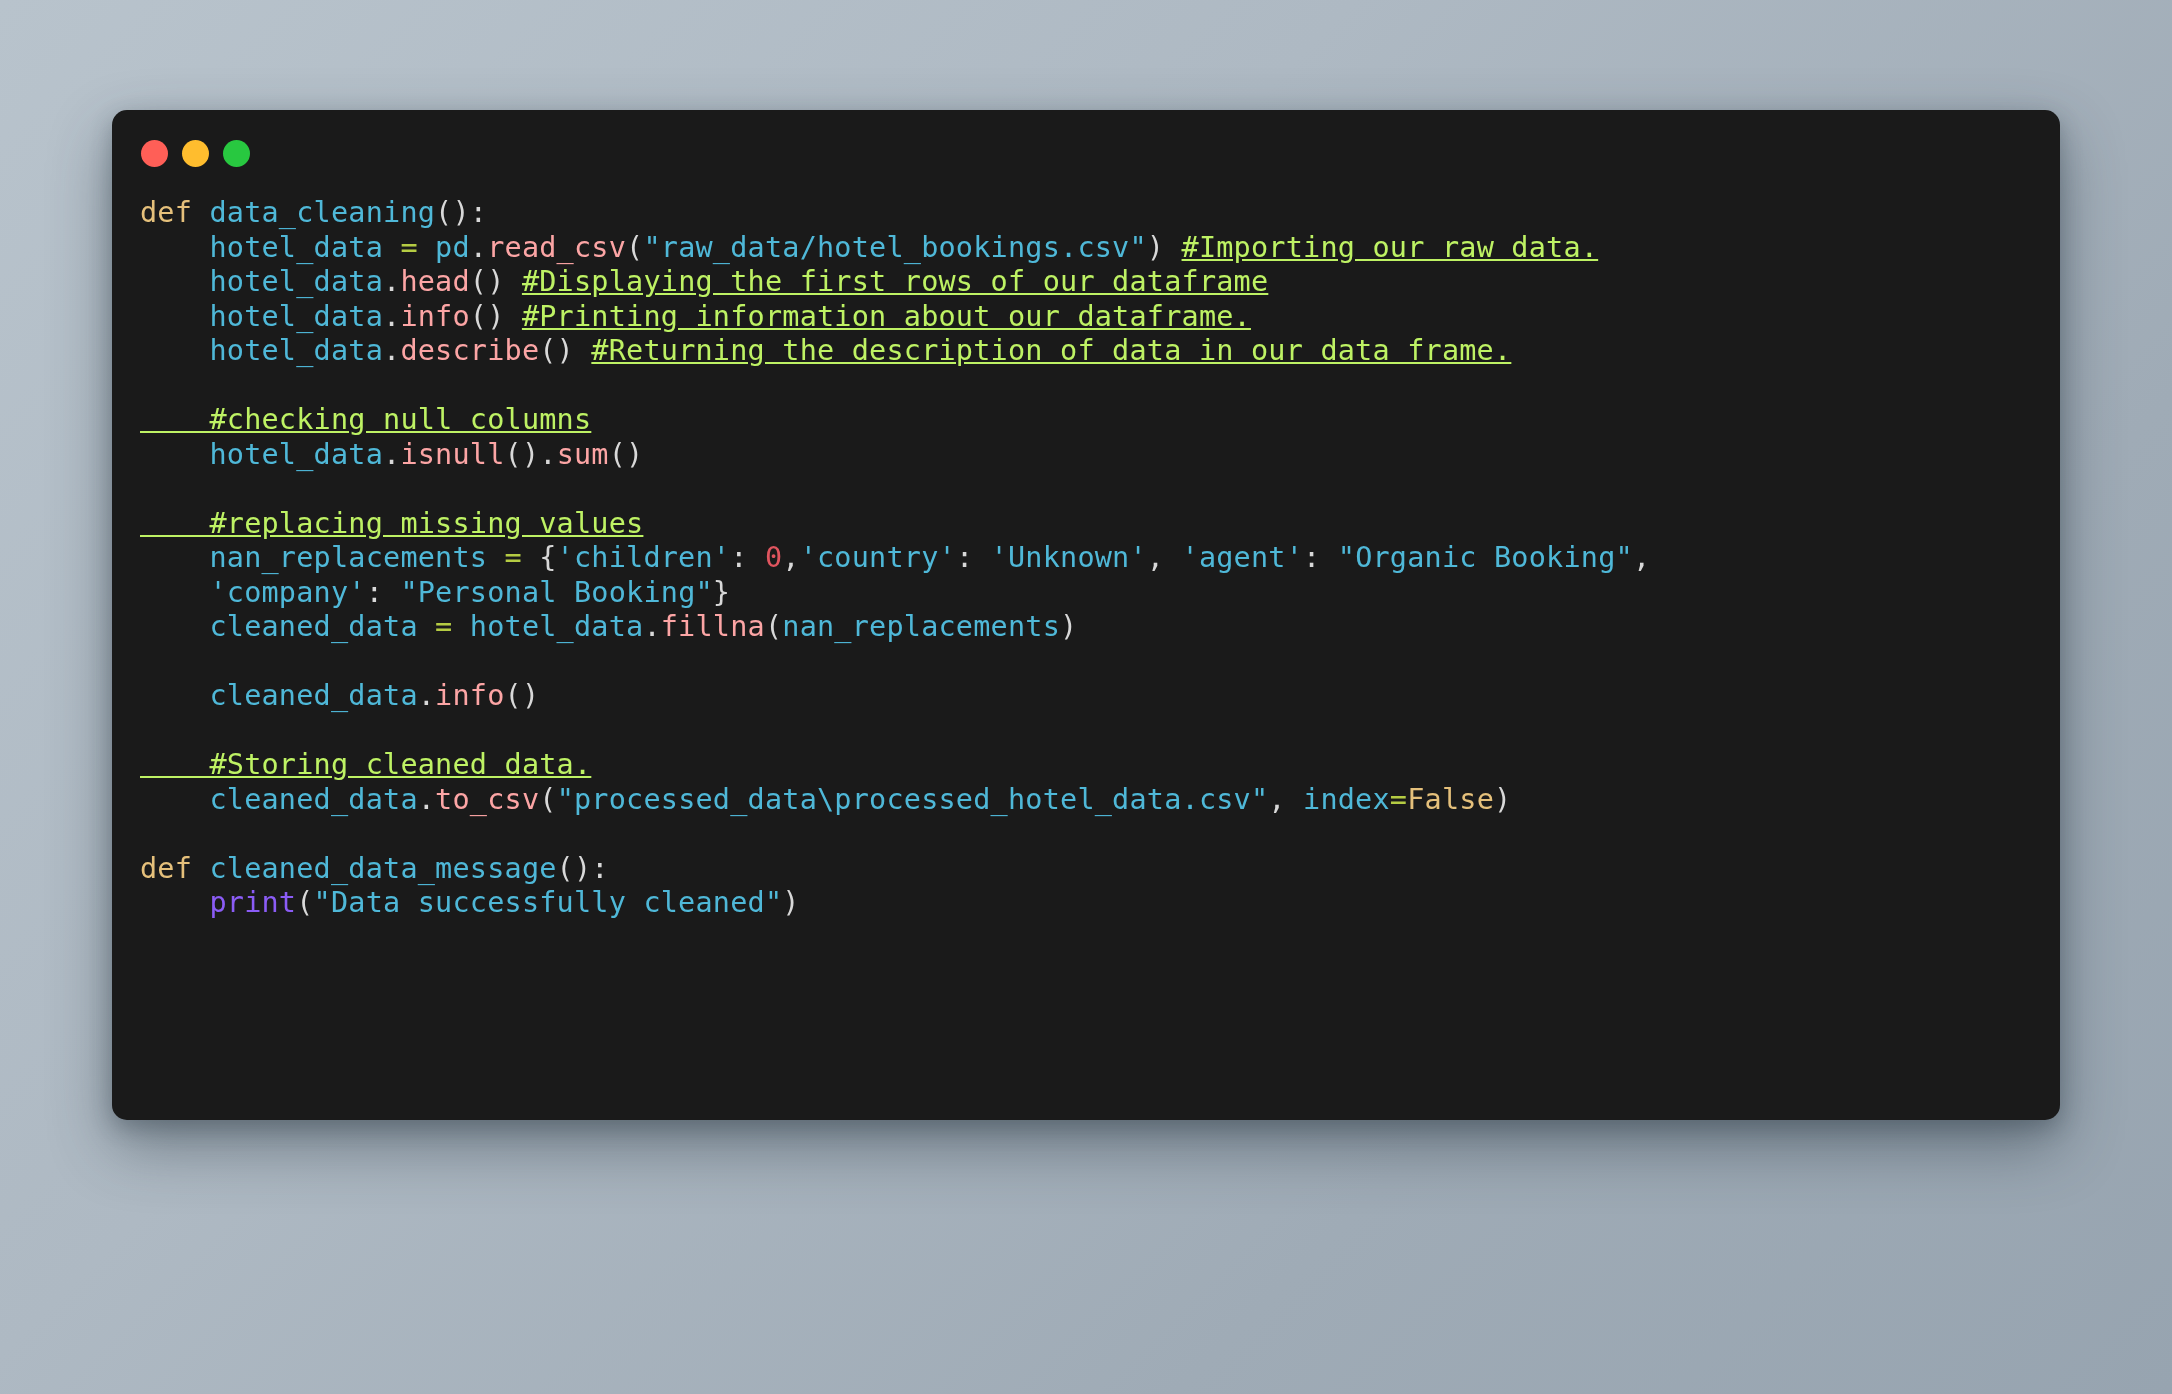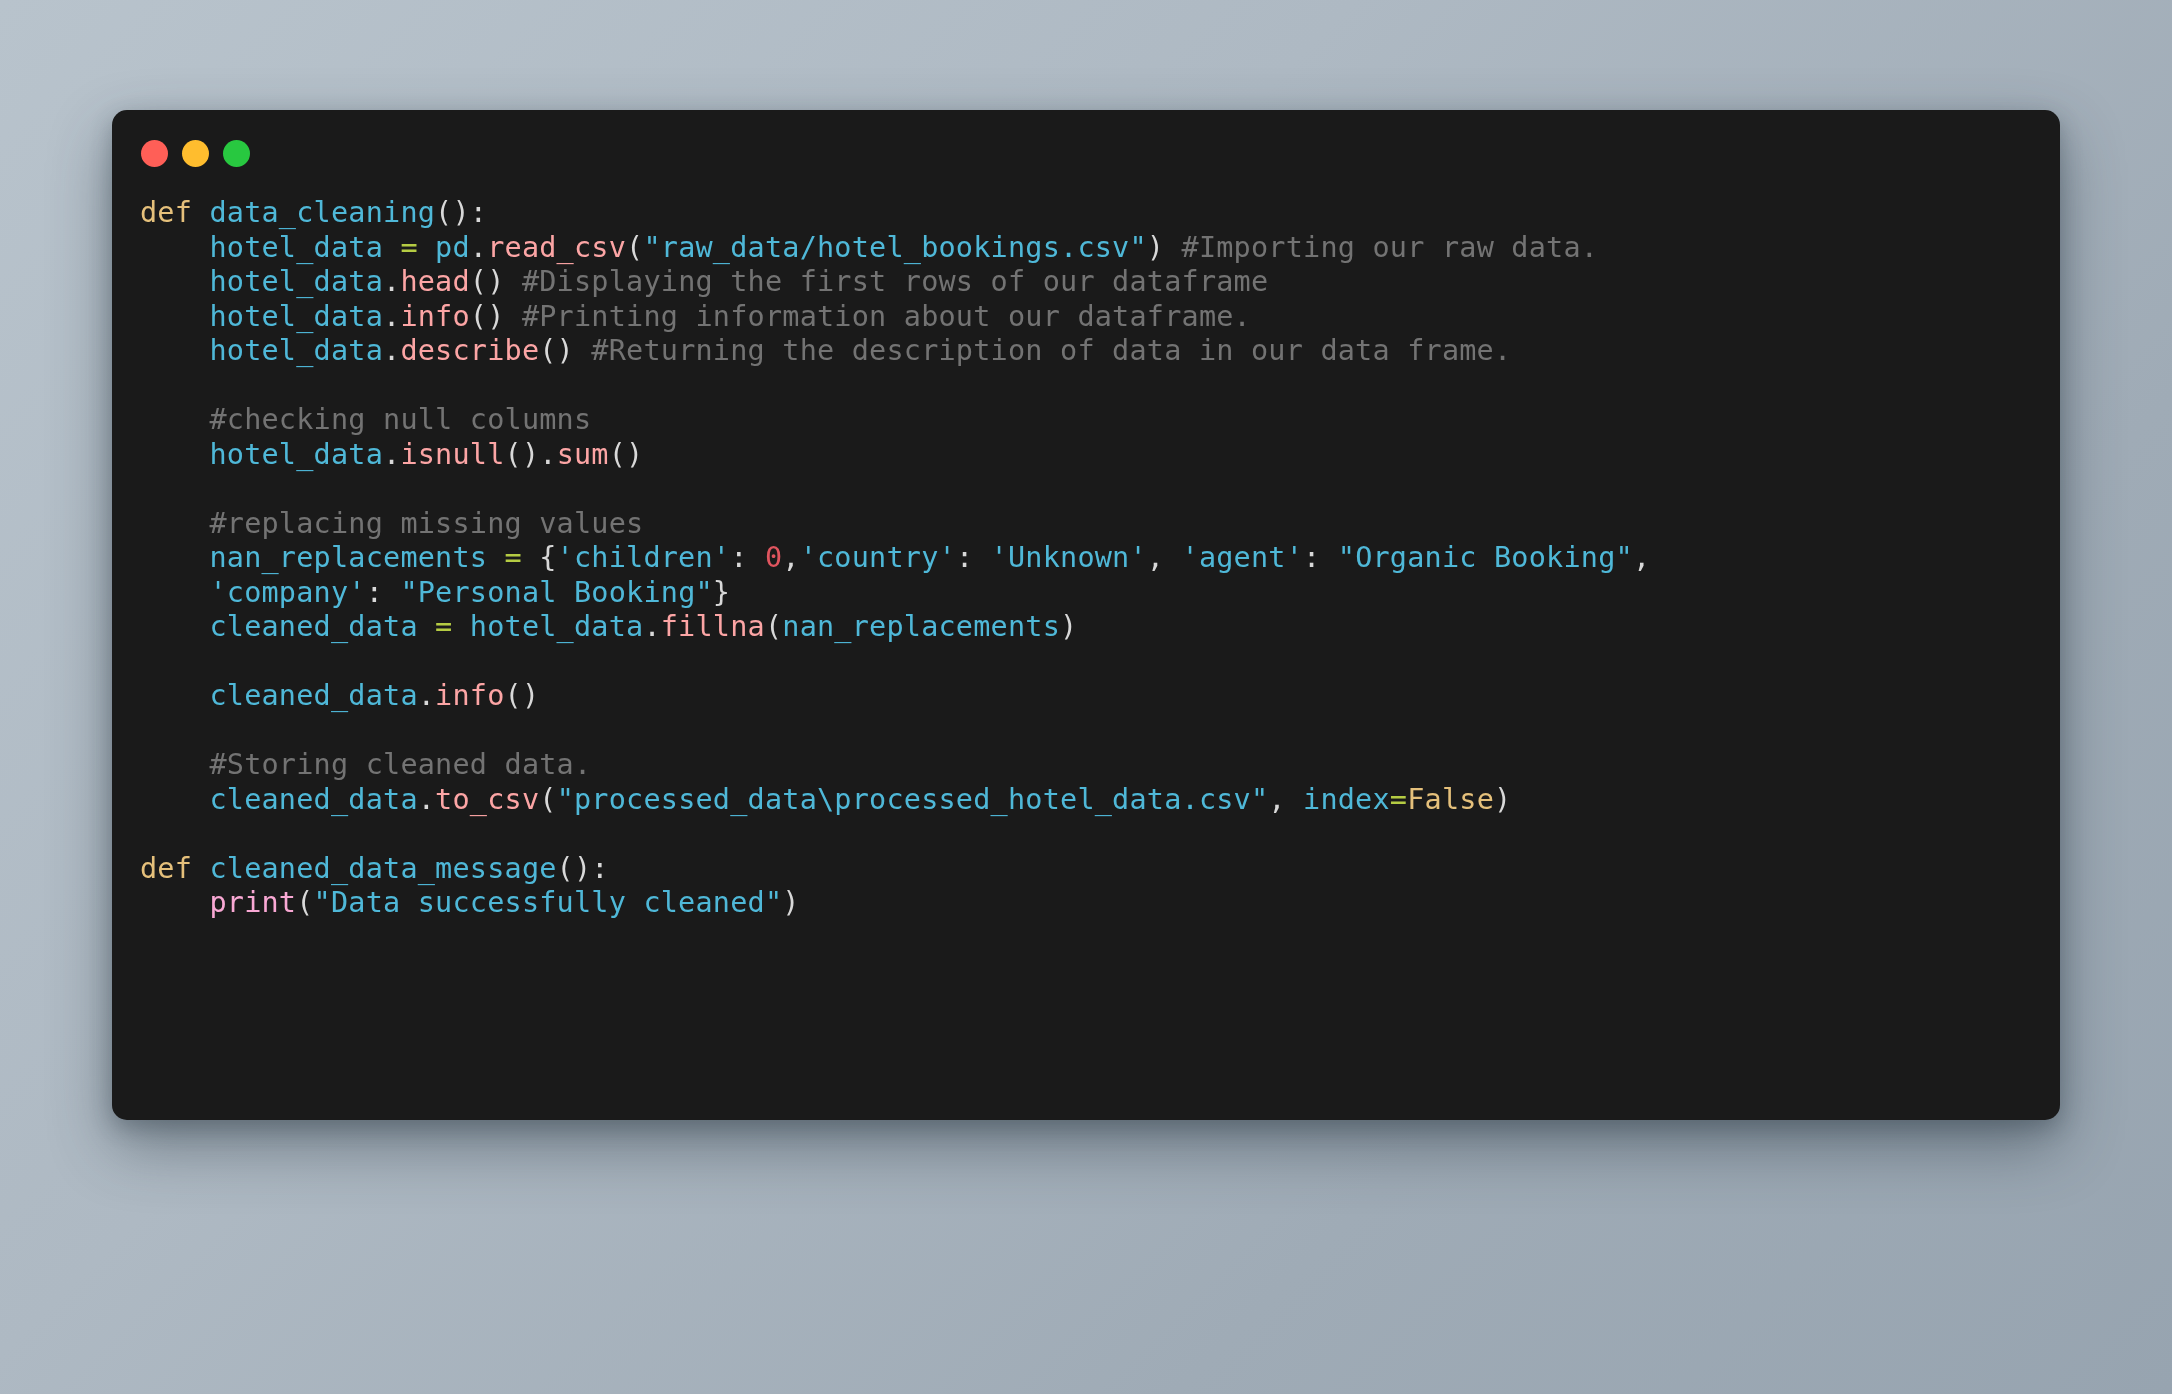--- a/index.html
+++ b/index.html
@@ -79,23 +79,23 @@
   }
   .line.blank { height: 34.5px; }
 
   
   .tok-kw      { color: #e5c07b; }
   .tok-name    { color: #4fb8d8; }
   .tok-str     { color: #4fb8d8; }
   .tok-method  { color: #fca5a5; }
   .tok-op      { color: #b5cc43; }
   .tok-num     { color: #e0555f; }
-  .tok-comment { color: #737373; }
+  .tok-comment { color: #bef264; text-decoration: underline; }
   .tok-punct   { color: #d8d8d8; }
-  .tok-fn      { color: #f9a8d4; text-align: center; }
+  .tok-fn      { color: #8b5cf6; text-align: center; }
 </style>
 </head>
 <body>
 
 <div id="desktop">
 
   <div id="code-window">
 
     <div id="titlebar">
       <span class="dot red" style="background: rgb(255, 95, 87);"></span>

